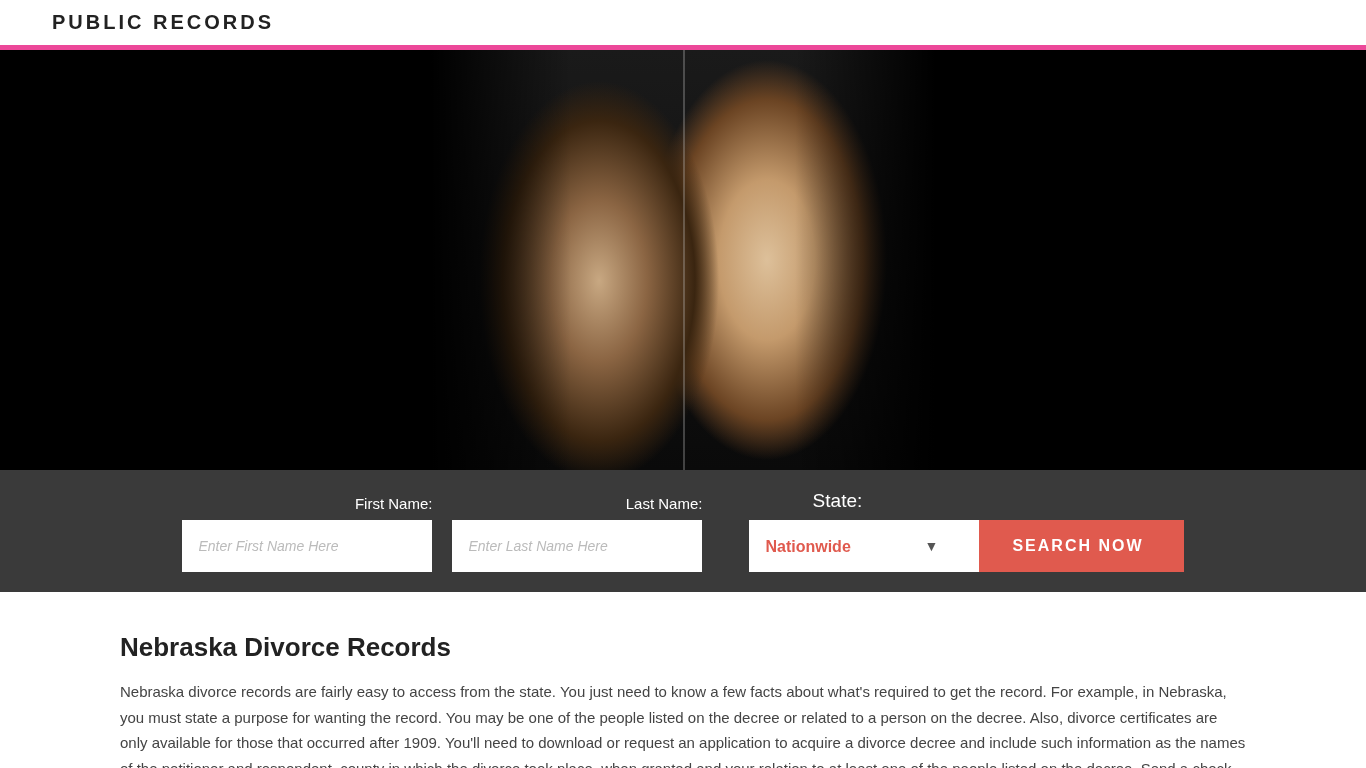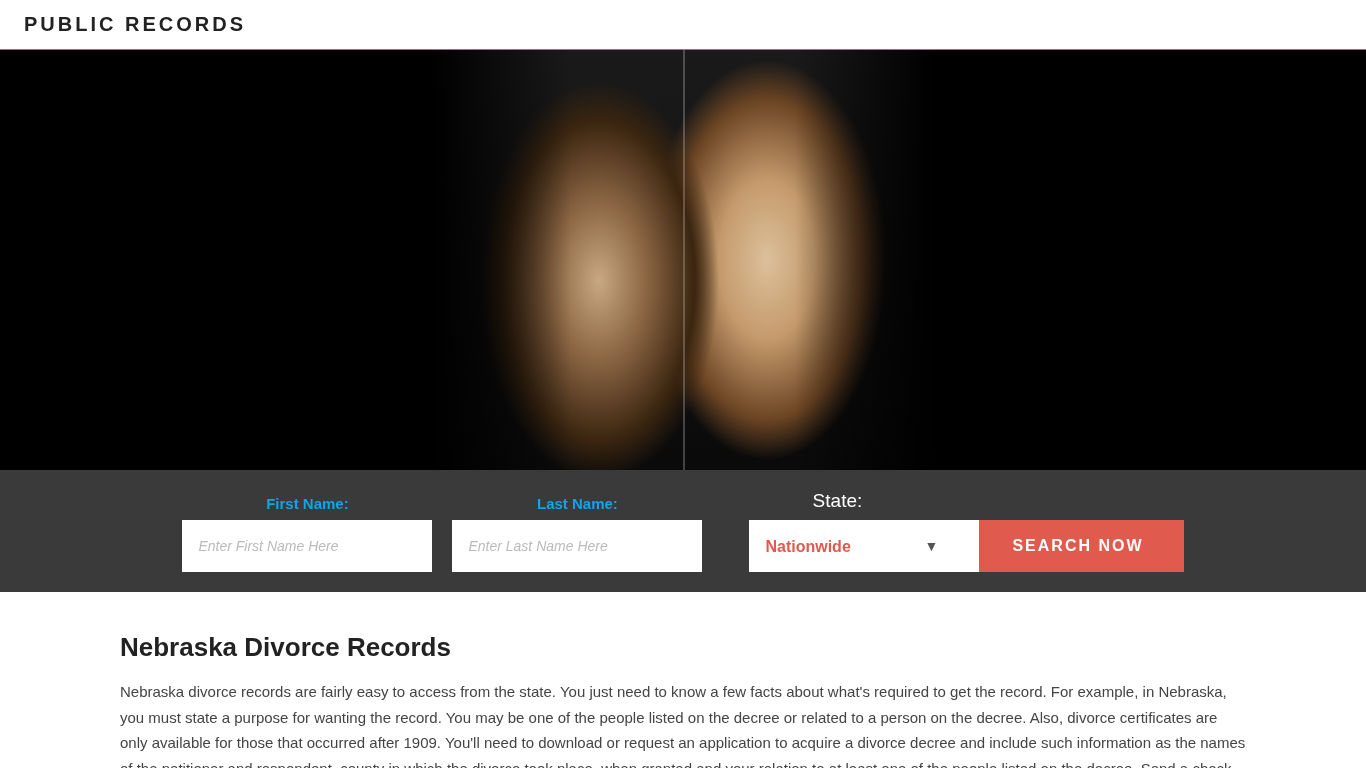--- a/index.html
+++ b/index.html
@@ -13,24 +13,24 @@
       width: 1366px;
       min-height: 768px;
       overflow-x: hidden;
     }
 
     
     .header {
       display: flex;
       align-items: center;
       justify-content: space-between;
-      padding: 0 24px;
+      padding: 0 52px;
       height: 50px;
       background: #fff;
-      border-bottom: 1px solid #ec4899;
+      border-bottom: 5px solid #ec4899;
     }
 
     .logo {
       font-size: 20px;
       font-weight: 700;
       letter-spacing: 3px;
       color: #222;
       text-transform: uppercase;
     }
 
@@ -110,24 +110,24 @@
       justify-content: center;
     }
 
     .search-field {
       display: flex;
       flex-direction: column;
       gap: 8px;
     }
 
     .search-field label {
-      color: #0ea5e9;
+      color: #ffffff;
       font-size: 15px;
-      font-weight: 700;
-      text-align: center;
+      font-weight: 400;
+      text-align: right;
     }
 
     .search-field input {
       width: 250px;
       height: 52px;
       padding: 0 16px;
       font-size: 14px;
       border: none;
       background: #fff;
       color: #4c1d95;

